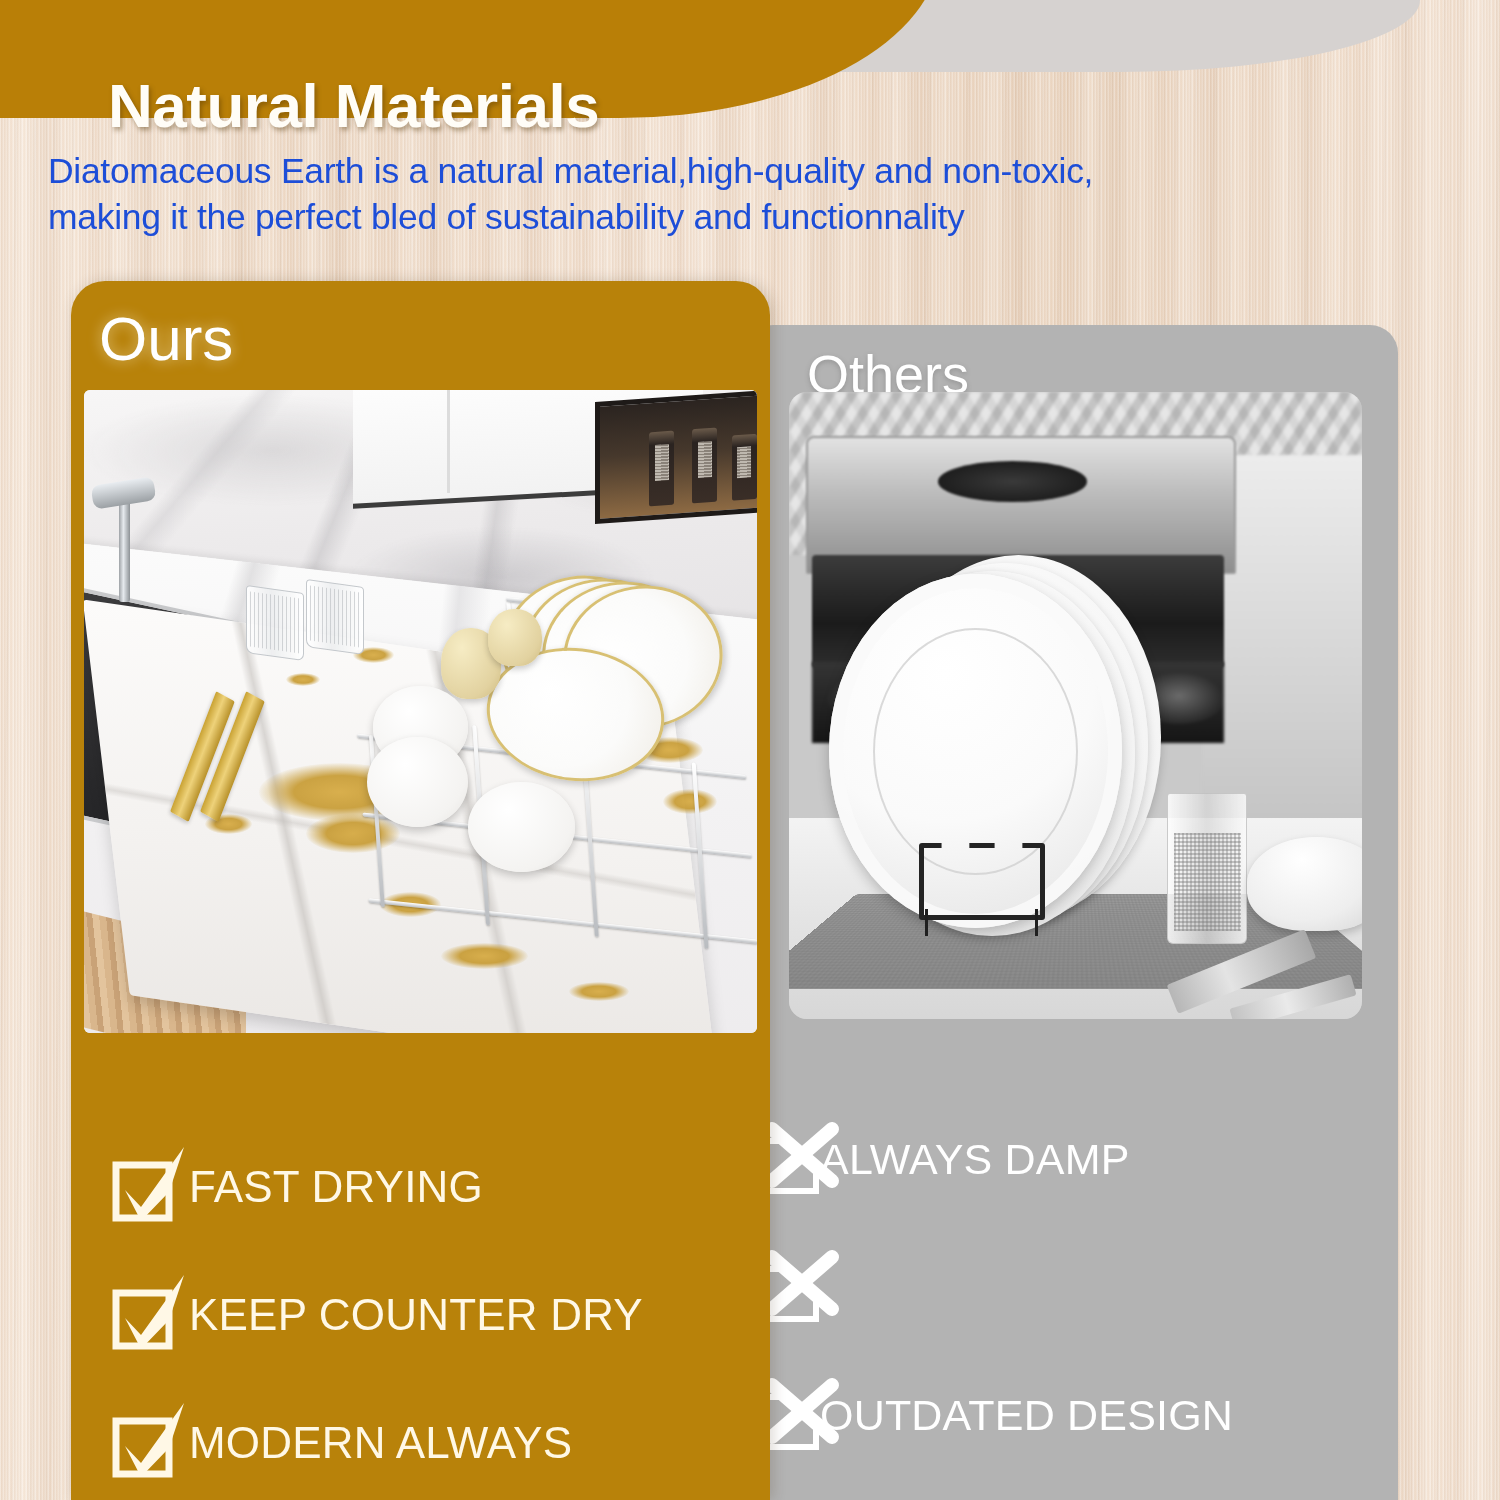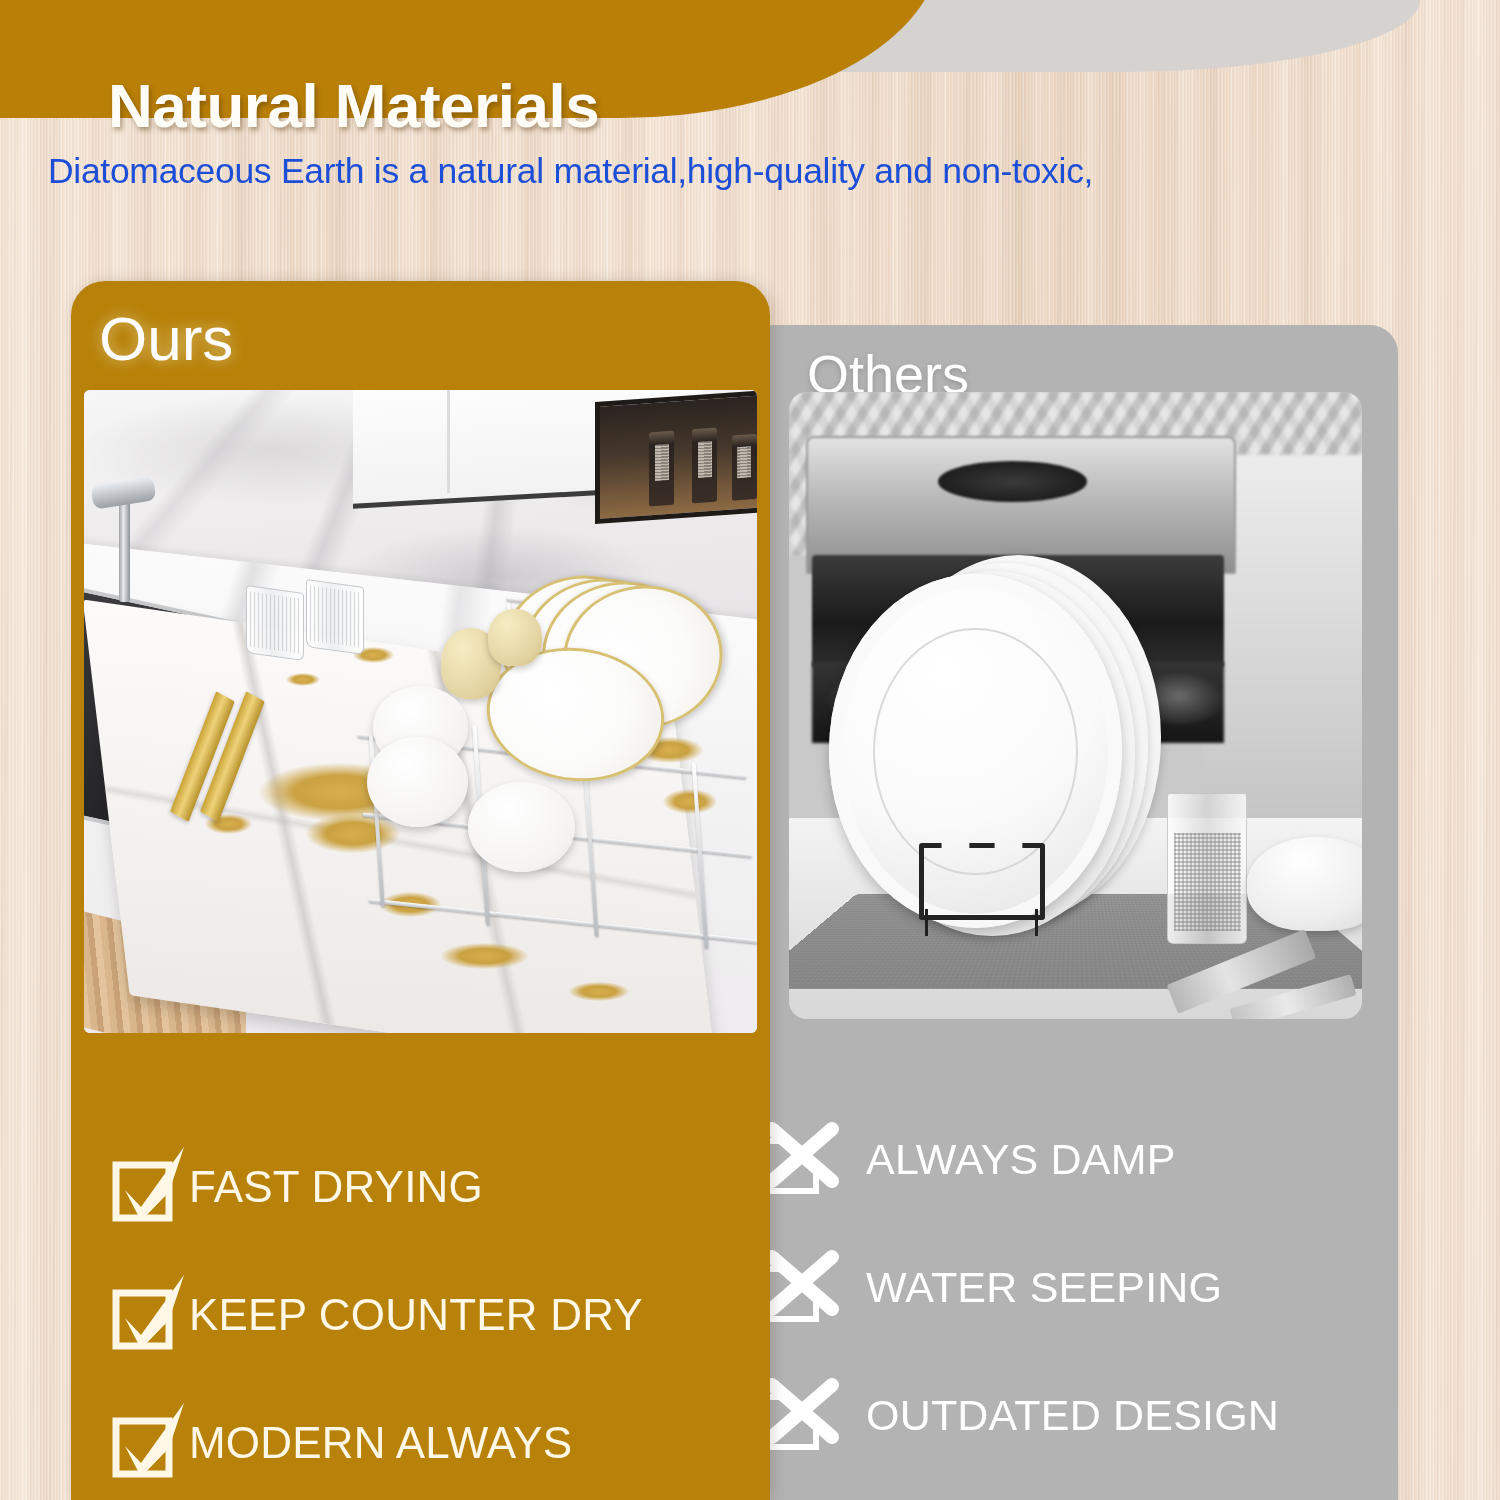--- a/index.html
+++ b/index.html
@@ -432,21 +432,21 @@
   }
   #ours-list { top: 842px; margin-left: 22px; }
   #others-list { top: 770px; }
 
   .feature-row {
     display: flex;
     align-items: center;
     height: 128px;
   }
   #ours-list .feature-row { padding-left: 22px; }
-  #others-list .feature-row { padding-left: 17px; gap: 46px; }
+  #others-list .feature-row { padding-left: 17px; }
 
   .icon-box {
     position: relative;
     flex: 0 0 auto;
     width: 56px; height: 56px;
   }
   .icon-box svg { position: absolute; left: -4px; top: -16px; overflow: visible; }
 
   .feature-label {
     font-size: 43px;
@@ -467,20 +467,21 @@
 </head>
 <body>
 
 <div id="wood-bg"></div>
 <div id="top-gray-strip"></div>
 <div id="header-banner"></div>
 <h1 id="header-title">Natural Materials</h1>
 
 <div id="subtitle">
   <div>Diatomaceous Earth is a natural material,high-quality and non-toxic,</div>
+  <div>making it the perfect bled of sustainability and functionnality</div>
 </div>
 
 <div id="ours-panel">
   <div id="ours-heading" class="panel-heading">Ours</div>
 
   <div id="ours-photo" class="photo">
     <div class="o-marblewall"></div>
     <div class="o-cabinet"></div>
     <div class="o-cabinet-seam"></div>
     <div class="o-shelfbox">
@@ -616,21 +617,20 @@
     </div>
     <div class="feature-row">
       <span class="icon-box">
         <svg width="82" height="82" viewBox="0 0 82 82">
           <path d="M6 26 L6 76 L58 76 L58 58" fill="none" stroke="#ffffff" stroke-width="6"></path>
           <path d="M6 26 L24 26" fill="none" stroke="#ffffff" stroke-width="6"></path>
           <path d="M14 14 L74 66" fill="none" stroke="#ffffff" stroke-width="14" stroke-linecap="round"></path>
           <path d="M74 14 L14 66" fill="none" stroke="#ffffff" stroke-width="14" stroke-linecap="round"></path>
         </svg>
       </span>
-      <span class="feature-label">WATER SEEPING</span>
     </div>
     <div class="feature-row">
       <span class="icon-box">
         <svg width="82" height="82" viewBox="0 0 82 82">
           <path d="M6 26 L6 76 L58 76 L58 58" fill="none" stroke="#ffffff" stroke-width="6"></path>
           <path d="M6 26 L24 26" fill="none" stroke="#ffffff" stroke-width="6"></path>
           <path d="M14 14 L74 66" fill="none" stroke="#ffffff" stroke-width="14" stroke-linecap="round"></path>
           <path d="M74 14 L14 66" fill="none" stroke="#ffffff" stroke-width="14" stroke-linecap="round"></path>
         </svg>
       </span>

